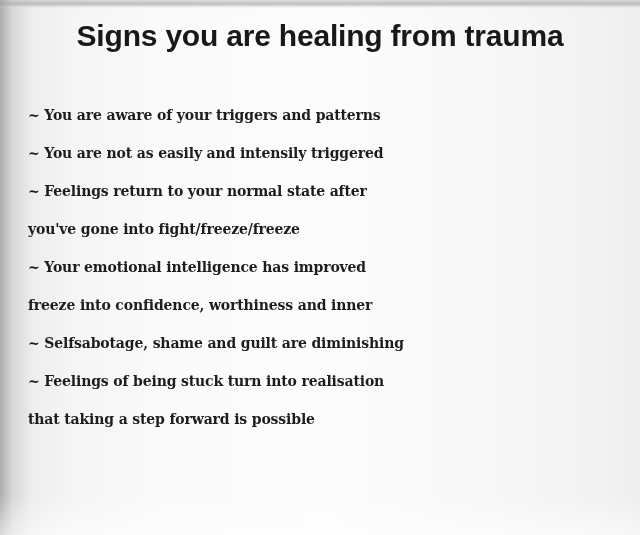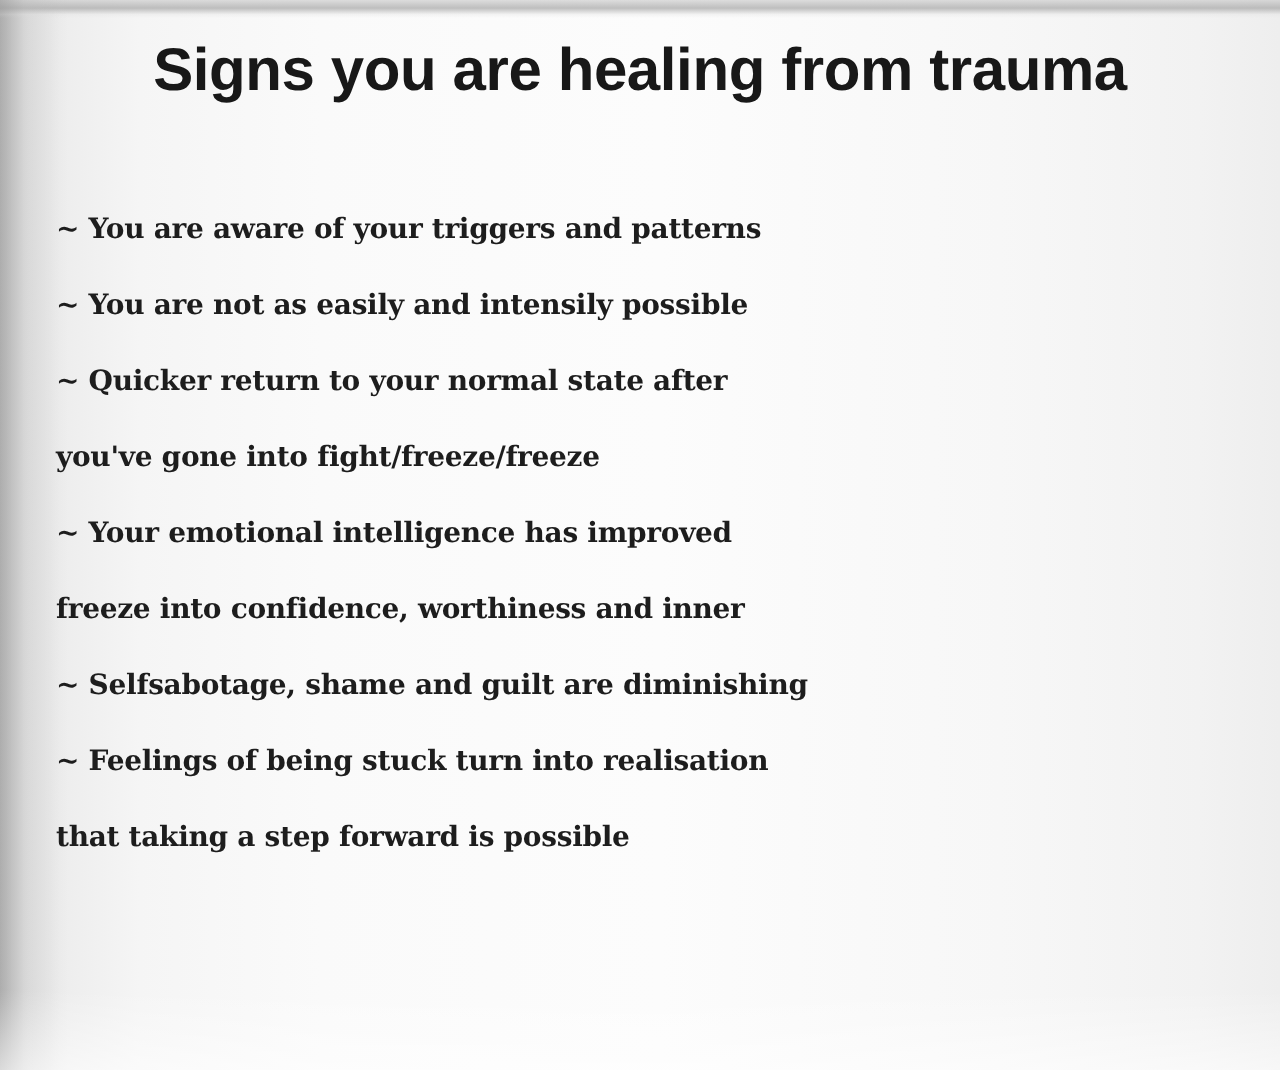--- a/index.html
+++ b/index.html
@@ -114,22 +114,22 @@
 
 <div id="poster">
 
   <div class="top-shade"></div>
   <div class="left-shade"></div>
 
   <div id="title">Signs you are healing from trauma</div>
 
   <div id="lines">
       <div class="line">~ You are aware of your triggers and patterns</div>
-      <div class="line">~ You are not as easily and intensily possible</div>
-      <div class="line">~ Quicker return to your normal state after</div>
+      <div class="line">~ You are not as easily and intensily triggered</div>
+      <div class="line">~ Feelings return to your normal state after</div>
       <div class="line wrap">you've gone into fight/freeze/freeze</div>
       <div class="line">~ Your emotional intelligence has improved</div>
       <div class="line wrap">freeze into confidence, worthiness and inner</div>
       <div class="line">~ Selfsabotage, shame and guilt are diminishing</div>
       <div class="line">~ Feelings of being stuck turn into realisation</div>
       <div class="line wrap">that taking a step forward is possible</div>
     </div>
 
   <div class="bottom-fade"></div>
 </div>

